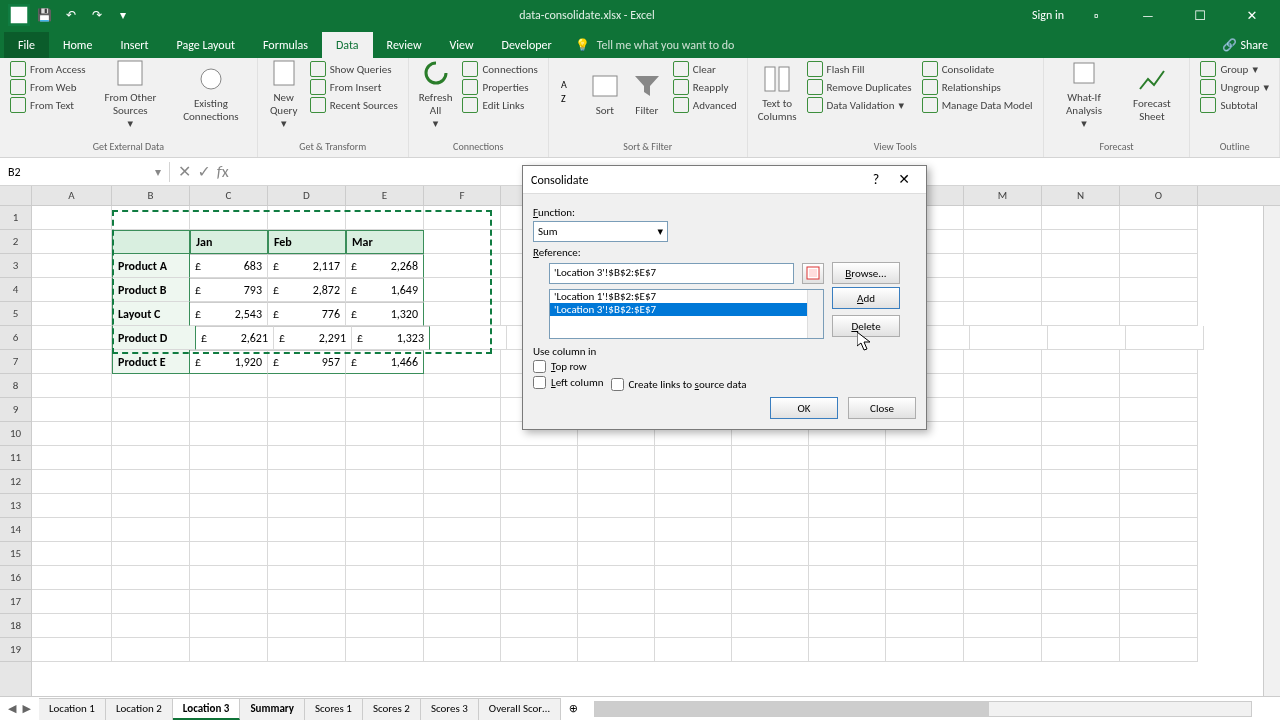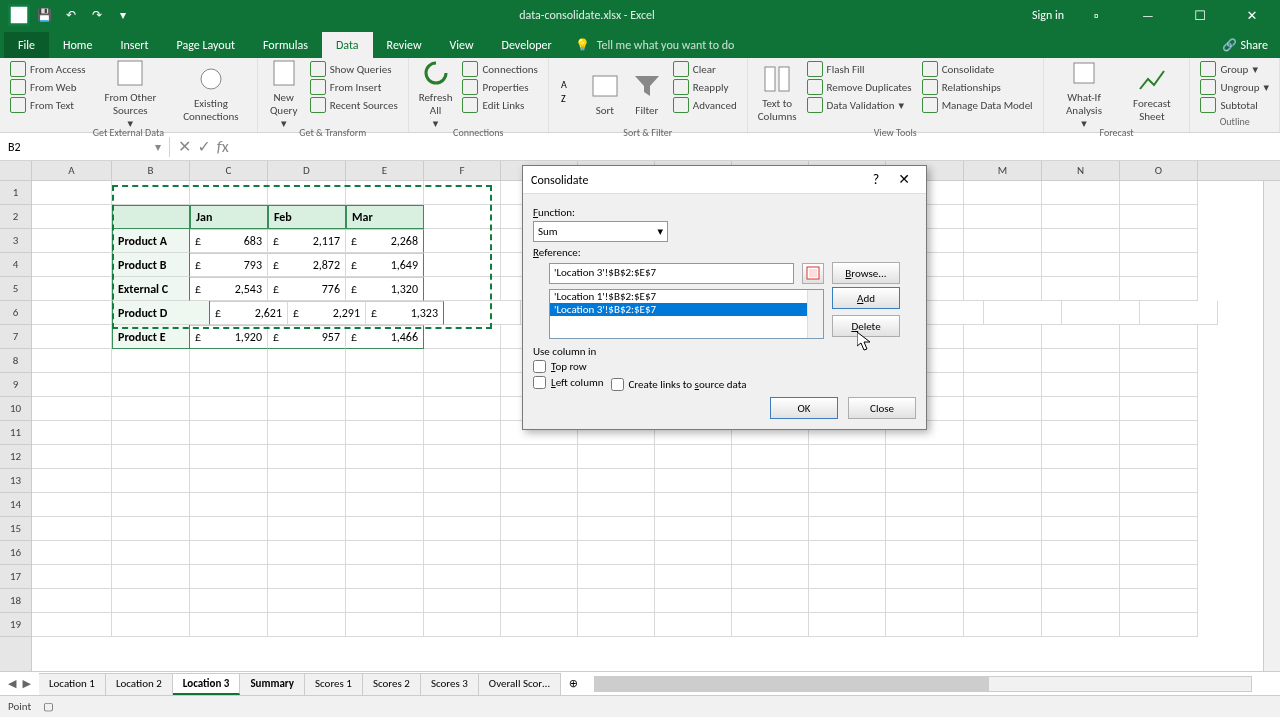--- a/index.html
+++ b/index.html
@@ -15,21 +15,21 @@
 
 
 .ribbon-tabs { height: 28px; background: #0f7337; display: flex; align-items: flex-end; padding-left: 4px; }
 .tab { padding: 6px 14px; font-size: 12px; color: #fff; cursor: pointer; }
 .tab.file { background: #0b5c2b; }
 .tab.active { background: #f1f1f1; color: #0f7337; }
 .tellme { display: flex; align-items: center; gap: 6px; padding: 6px 10px; color: #cde0d3; font-size: 12px; }
 .share { margin-left: auto; color: #fff; padding: 6px 12px; font-size: 12px; }
 
 
-.ribbon { height: 75px; background: #f1f1f1; border-bottom: 1px solid #d4d4d4; display: flex; }
+.ribbon { height: 100px; background: #f1f1f1; border-bottom: 1px solid #d4d4d4; display: flex; }
 .group { border-right: 1px solid #e1e1e1; padding: 2px 6px; display: flex; flex-direction: column; justify-content: space-between; }
 .group-label { text-align: center; font-size: 10px; color: #666; padding-bottom: 2px; }
 .group-content { display: flex; align-items: flex-start; gap: 2px; flex: 1; }
 .rbtn-sm { display: flex; align-items: center; gap: 4px; font-size: 11px; color: #444; padding: 1px 4px; white-space: nowrap; }
 .rbtn-lg { display: flex; flex-direction: column; align-items: center; justify-content: center; font-size: 11px; color: #444; padding: 2px 4px; text-align: center; height: 66px; min-width: 40px; }
 .rbtn-lg .icon { width: 32px; height: 32px; margin-bottom: 2px; }
 .vstack { display: flex; flex-direction: column; gap: 0px; }
 
 
 .formulabar { height: 28px; border-bottom: 1px solid #d4d4d4; display: flex; align-items: center; background: #fff; }
@@ -461,21 +461,21 @@
           <div class="cell" style="width: 77px;"></div>
           <div class="cell" style="width: 77px;"></div>
           <div class="cell" style="width: 77px;"></div>
           <div class="cell" style="width: 78px;"></div>
           <div class="cell" style="width: 78px;"></div>
           <div class="cell" style="width: 78px;"></div>
           <div class="cell" style="width: 78px;"></div>
         </div>
         <div class="row">
           <div class="cell A"></div>
-          <div class="cell rowlabel" style="width: 78px;">External C</div>
+          <div class="cell rowlabel" style="width: 78px;">Layout C</div>
           <div class="cell val" style="width: 78px; border-top: 1px solid rgb(204, 204, 204);">
             <span class="cur">£</span>
             <span>2,543</span>
           </div>
           <div class="cell val" style="width: 78px; border-top: 1px solid rgb(204, 204, 204);">
             <span class="cur">£</span>
             <span>776</span>
           </div>
           <div class="cell val" style="width: 78px; border-top: 1px solid rgb(204, 204, 204); border-right: 1px solid rgb(58, 142, 90);">
             <span class="cur">£</span>
@@ -487,21 +487,21 @@
           <div class="cell" style="width: 77px;"></div>
           <div class="cell" style="width: 77px;"></div>
           <div class="cell" style="width: 77px;"></div>
           <div class="cell" style="width: 78px;"></div>
           <div class="cell" style="width: 78px;"></div>
           <div class="cell" style="width: 78px;"></div>
           <div class="cell" style="width: 78px;"></div>
         </div>
         <div class="row">
           <div class="cell A"></div>
-          <div class="cell rowlabel" style="width: 98px;">Product D</div>
+          <div class="cell rowlabel" style="width: 84px;">Product D</div>
           <div class="cell val" style="width: 78px; border-top: 1px solid rgb(204, 204, 204);">
             <span class="cur">£</span>
             <span>2,621</span>
           </div>
           <div class="cell val" style="width: 78px; border-top: 1px solid rgb(204, 204, 204);">
             <span class="cur">£</span>
             <span>2,291</span>
           </div>
           <div class="cell val" style="width: 78px; border-top: 1px solid rgb(204, 204, 204); border-right: 1px solid rgb(58, 142, 90);">
             <span class="cur">£</span>

